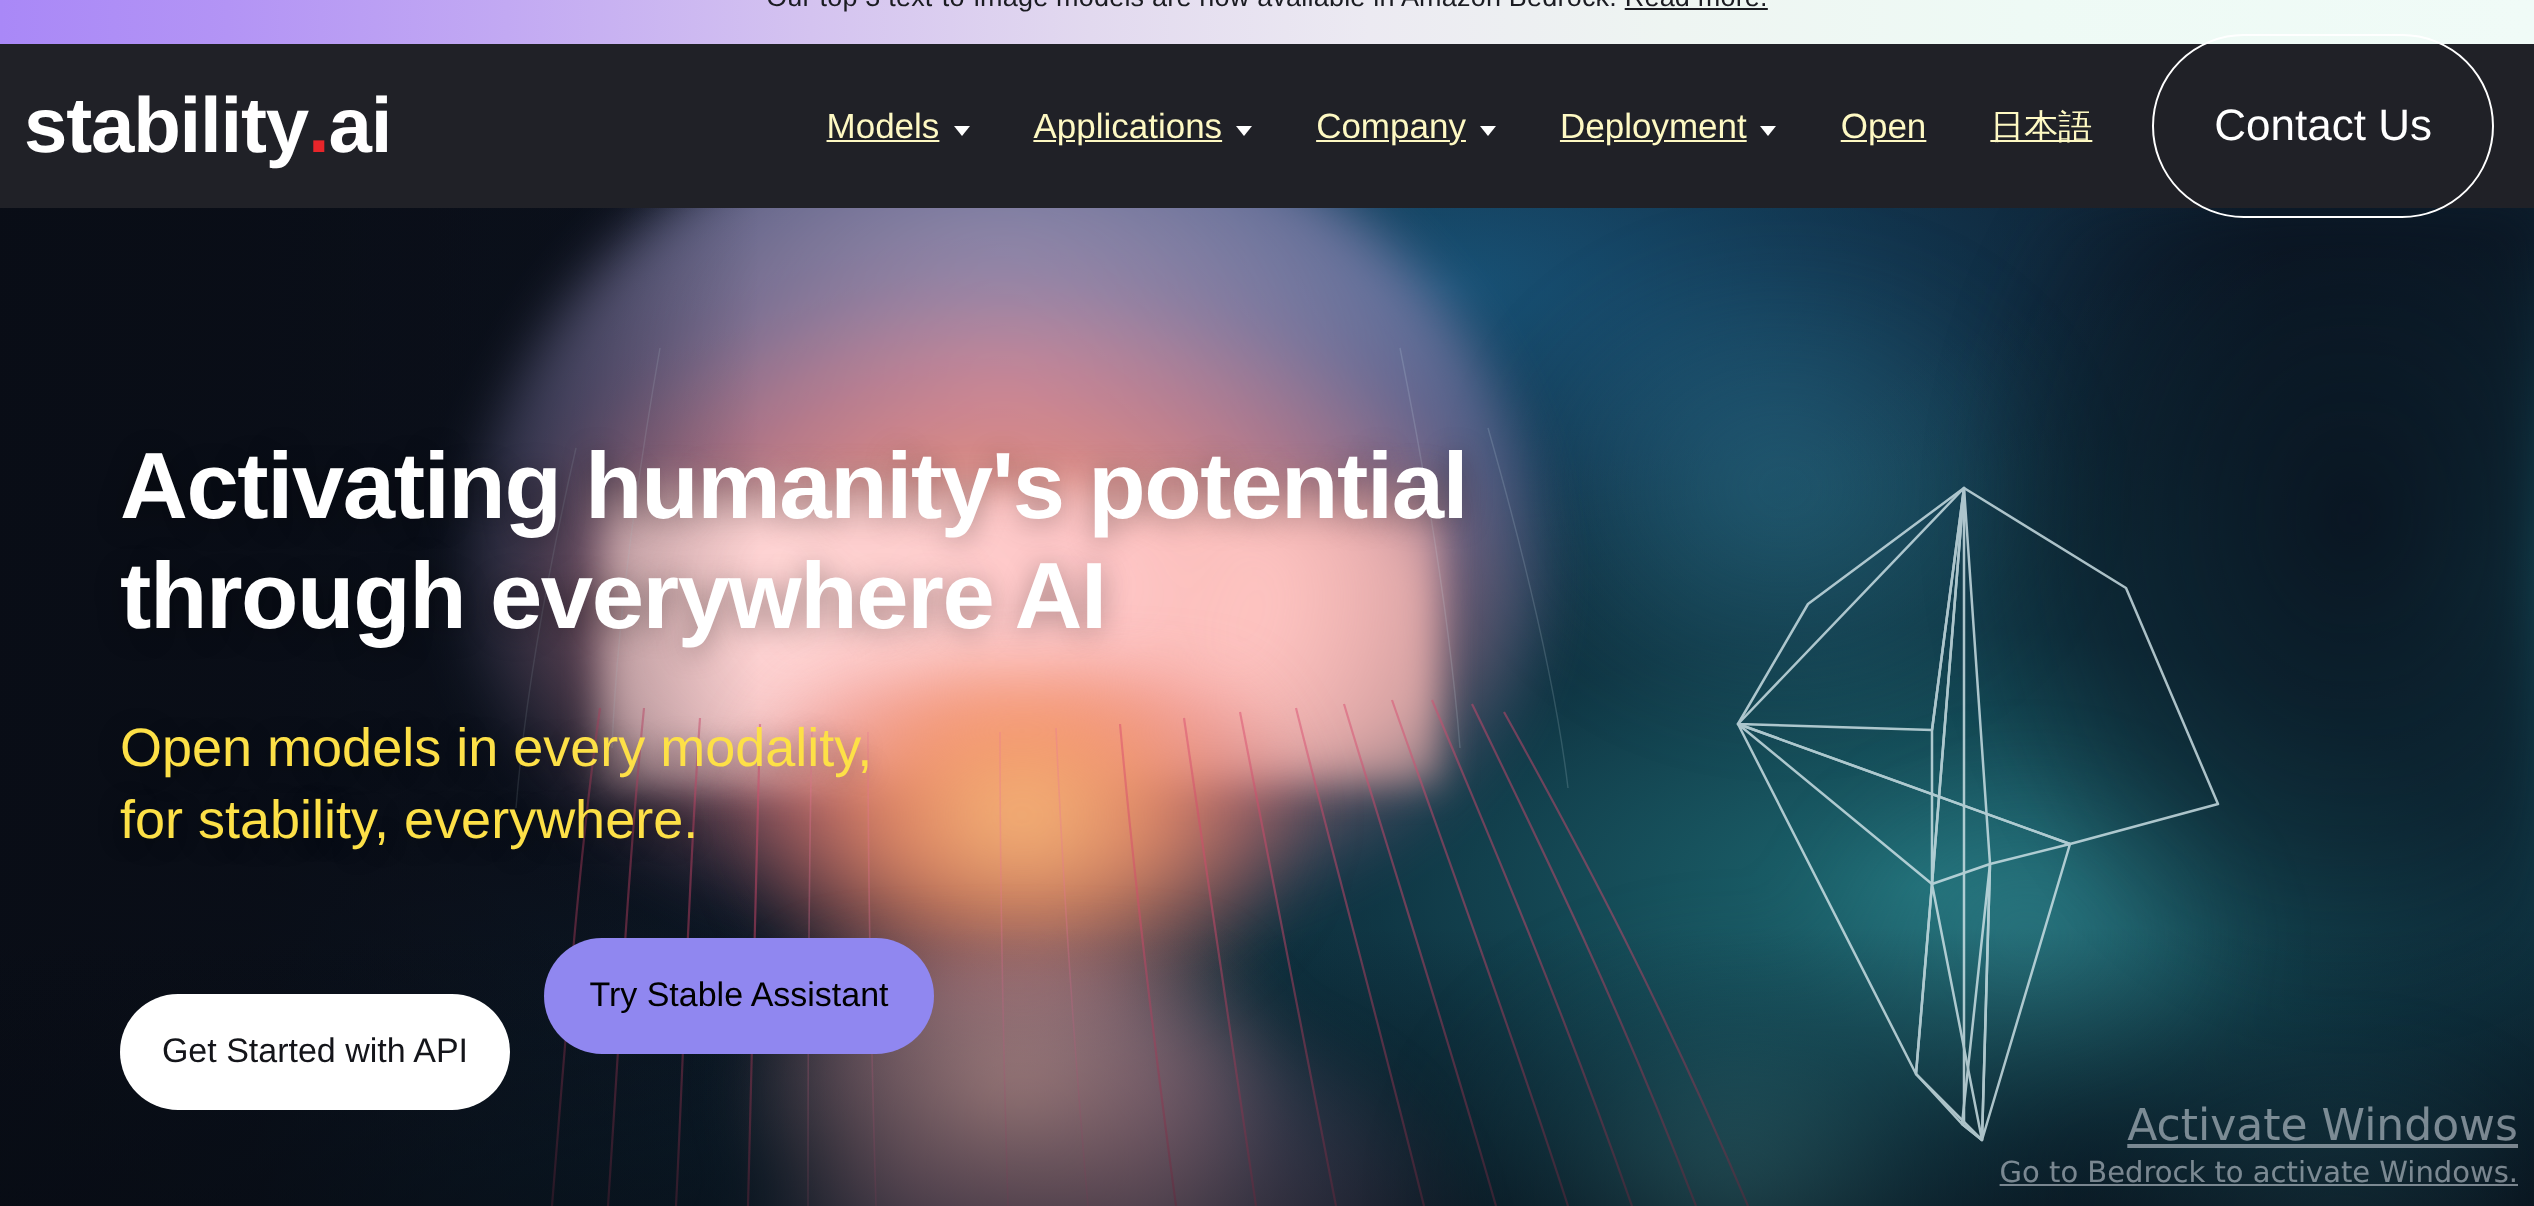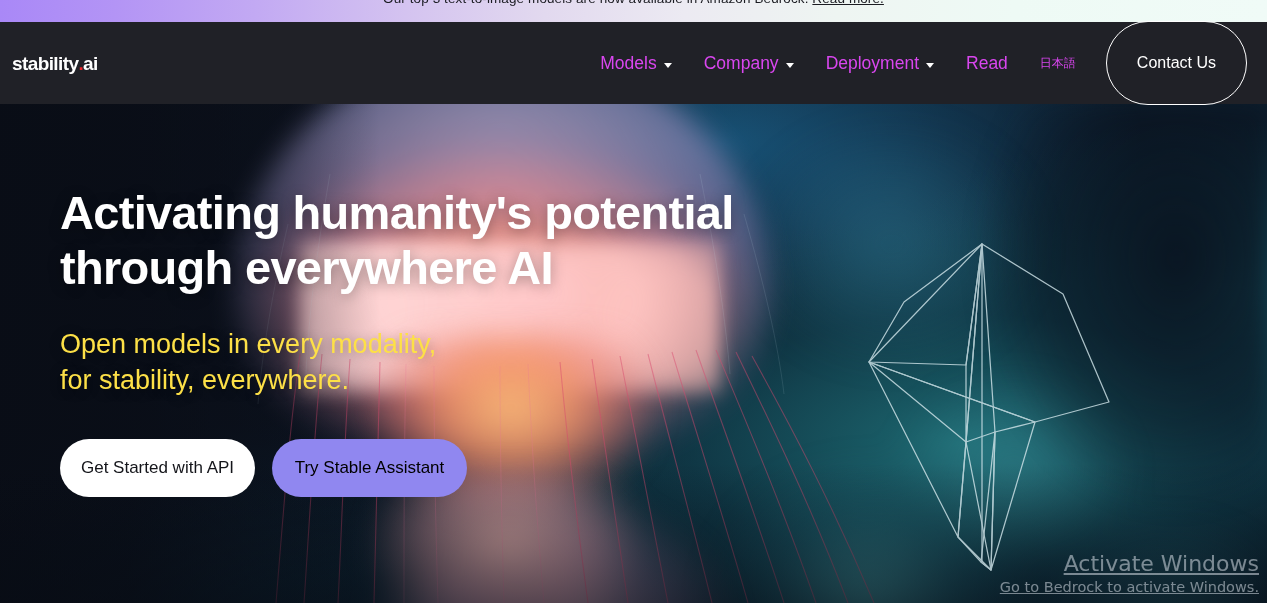--- a/index.html
+++ b/index.html
@@ -50,21 +50,21 @@
     position: relative;
     width: 1267px;
     height: 82px;
     background: #202127;
     display: flex;
     align-items: center;
     z-index: 20;
   }
   .logo {
     margin-left: 12px;
-    font-size: 19px;
+    font-size: 39px;
     font-weight: 700;
     color: #ffffff;
     letter-spacing: -0.6px;
     line-height: 1;
     display: flex;
     align-items: flex-end;
     cursor: pointer;
     user-select: none;
   }
   .logo .dot { color: #e8252a; }
@@ -73,43 +73,44 @@
     margin-left: auto;
     display: flex;
     align-items: center;
     gap: 0px;
     padding-right: 20px;
   }
   .nav-item {
     display: flex;
     align-items: center;
     gap: 7px;
-    color: #d946ef;
+    color: #fef9c3;
     font-size: 17.5px;
     padding: 8px 16px;
     cursor: pointer;
     white-space: nowrap;
-  }
-  .nav-item.jp { font-size: 12px; padding-right: 20px; }
+    text-decoration: underline;
+  }
+  .nav-item.jp { font-size: 17px; padding-right: 20px; }
   .caret {
     display: inline-block;
     width: 0; height: 0;
     border-left: 4.5px solid transparent;
     border-right: 4.5px solid transparent;
     border-top: 5.5px solid #ffffff;
     position: relative;
     top: 2px;
   }
   .contact-btn {
     margin-left: 10px;
     border: 1.4px solid #ffffff;
     border-radius: 999px;
     color: #ffffff;
     background: transparent;
-    font-size: 16px;
+    font-size: 22px;
     font-family: "Liberation Sans", sans-serif;
     padding: 32px 30px;
     cursor: pointer;
     white-space: nowrap;
   }
 
   
   .hero {
     position: relative;
     width: 1267px;
@@ -223,20 +224,21 @@
     z-index: 5;
   }
   .hero-title {
     color: #ffffff;
     font-size: 47px;
     font-weight: 700;
     line-height: 1.16;
     letter-spacing: -0.7px;
     max-width: 700px;
     text-shadow: 0 2px 14px rgba(0,0,0,.35);
+    margin-top: 30px;
   }
   .hero-sub {
     margin-top: 32px;
     color: #fde047;
     font-size: 27px;
     font-weight: 400;
     line-height: 1.33;
     text-shadow: 0 2px 12px rgba(0,0,0,.35);
   }
   .hero-actions {
@@ -249,21 +251,21 @@
     border: none;
     border-radius: 999px;
     font-family: "Liberation Sans", sans-serif;
     font-size: 17px;
     line-height: 1.3;
     text-align: center;
     cursor: pointer;
     padding: 18px 10px;
     width: 195px;
   }
-  .btn-light { background: #ffffff; color: #14151a; }
+  .btn-light { background: #ffffff; color: #14151a; margin-top: 28px; }
   .btn-purple { background: #9087f0; color: #000000; }
 
   
   .watermark {
     position: absolute;
     right: 8px;
     bottom: 8px;
     text-align: right;
     color: rgba(225,230,238,.52);
     z-index: 8;
@@ -292,33 +294,37 @@
       <span>ai</span>
   </div>
 
   <div class="nav-links">
 
     <div class="nav-item">
       <span>Models</span>
       <span class="caret"></span>
     </div>
 
+    <div class="nav-item">
+      <span>Applications</span>
+      <span class="caret"></span>
+    </div>
 
     <div class="nav-item">
       <span>Company</span>
       <span class="caret"></span>
     </div>
 
     <div class="nav-item">
       <span>Deployment</span>
       <span class="caret"></span>
     </div>
 
     <div class="nav-item">
-      <span>Read</span>
+      <span>Open</span>
     </div>
 
     <div class="nav-item jp">
       <span>日本語</span>
     </div>
 
     <button class="contact-btn">Contact Us</button>
   </div>
 </nav>
 

